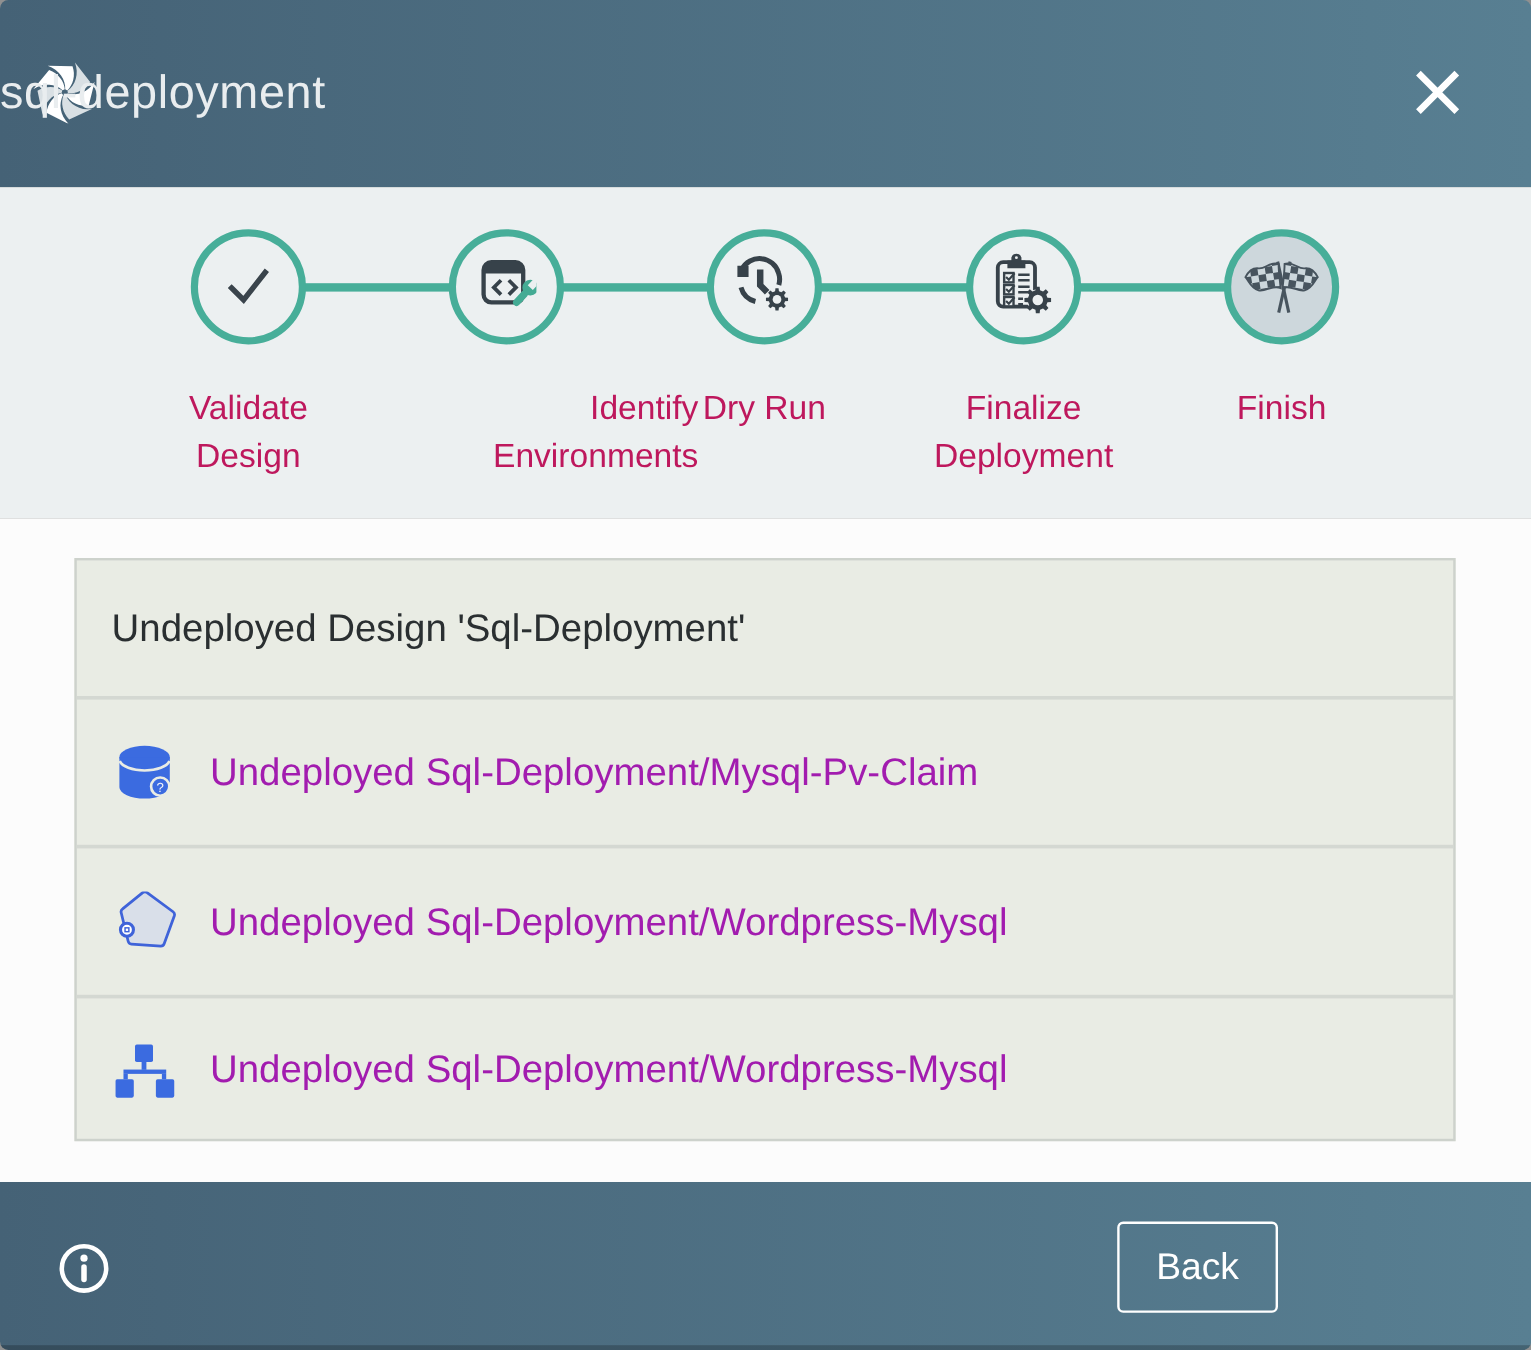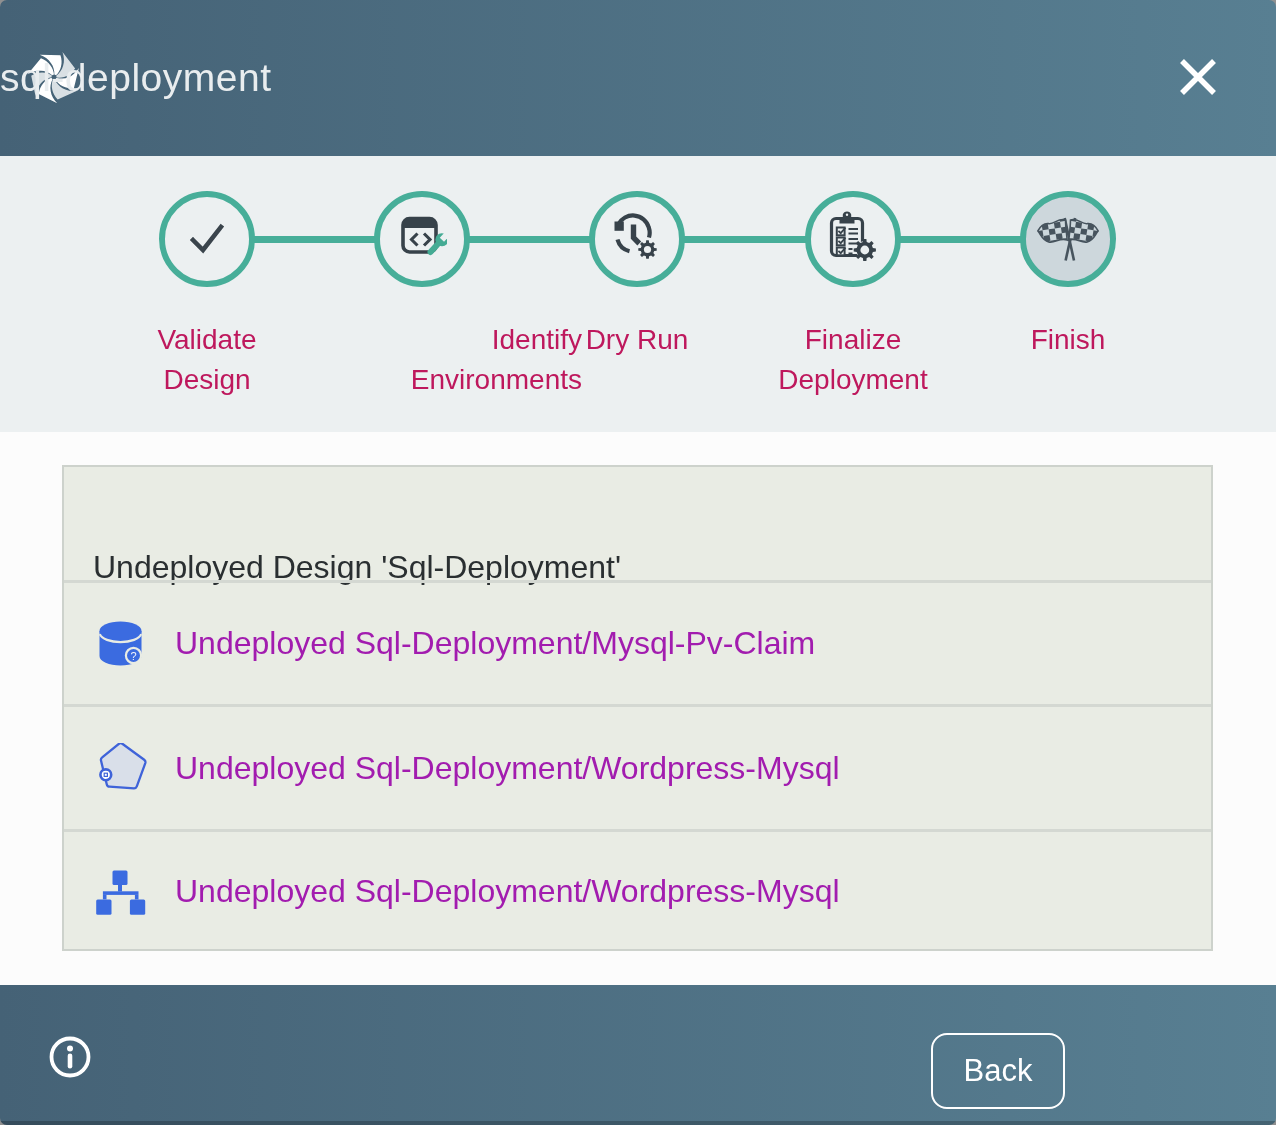--- a/index.html
+++ b/index.html
@@ -17,29 +17,29 @@
   .circ.done { background:#cdd7dc; }
   .circ svg { position:absolute; }
   .slabel { position:absolute; top:164px; width:320px; text-align:center;
             font-size:28px; line-height:40px; color:#be185d; }
   .content { position:absolute; left:0; top:432px; width:1276px; height:553px; background:#fcfcfc; }
   .panel { position:absolute; left:62px; top:33px; width:1151px; height:486px;
            background:#e9ece4; border:2px solid #cdd2cc; }
   .sep { position:absolute; left:0; width:1147px; height:3px; background:#d4d8d2; }
   .prow { position:absolute; left:0; width:1147px; }
   .ptitle { position:absolute; left:29px; top:0; height:113px; display:flex; align-items:center;
-            font-size:32px; color:#2a2f31;margin-top:44px; }
+            font-size:32px; color:#2a2f31; }
   .rowtxt { position:absolute; left:111px; top:0; bottom:0; display:flex; align-items:center;
             font-size:32px; color:#a21caf; }
   .rowicon { position:absolute; left:34px; top:50%; transform:translateY(-50%); }
   .ftr { position:absolute; left:0; top:985px; width:1276px; height:140px;
          background:linear-gradient(90deg,#456276,#587f92); }
   .ftr::after { content:""; position:absolute; left:0; bottom:0; width:1276px; height:4px; background:rgba(0,0,0,0.22); }
-  .btn { position:absolute; top:33px; height:76px; border-radius:16px; color:#fff; font-size:31px;
-         display:flex; align-items:center; justify-content:center;margin-top:15px; }
+  .btn { position:absolute; top:33px; height:76px; border-radius:5px; color:#fff; font-size:31px;
+         display:flex; align-items:center; justify-content:center; }
   .btn.back { left:931px; width:134px; border:2px solid #fff; }
   .btn.finish { left:1098px; width:145px; background:#4bb29e; }
 </style>
 </head>
 <body>
 <div class="modal">
   <div class="hdr">
     <svg width="54" height="54" viewBox="0 0 52 52" style="position:absolute;left:27px;top:49px;">
       <defs>
           <path id="petal" d="M-0.2,-2.5 L-0.9,-5.3 L-2.1,-8.0 L-3.7,-10.5 L-5.8,-12.7 L-8.3,-14.7 L-11.2,-16.3 L-14.4,-17.4 L-17.9,-18.1 L1.7,-21.9 L3.0,-19.3 L3.9,-16.7 L4.4,-14.0 L4.5,-11.4 L4.3,-8.8 L3.7,-6.4 L2.8,-4.1 L1.6,-2.0 Z"></path>

